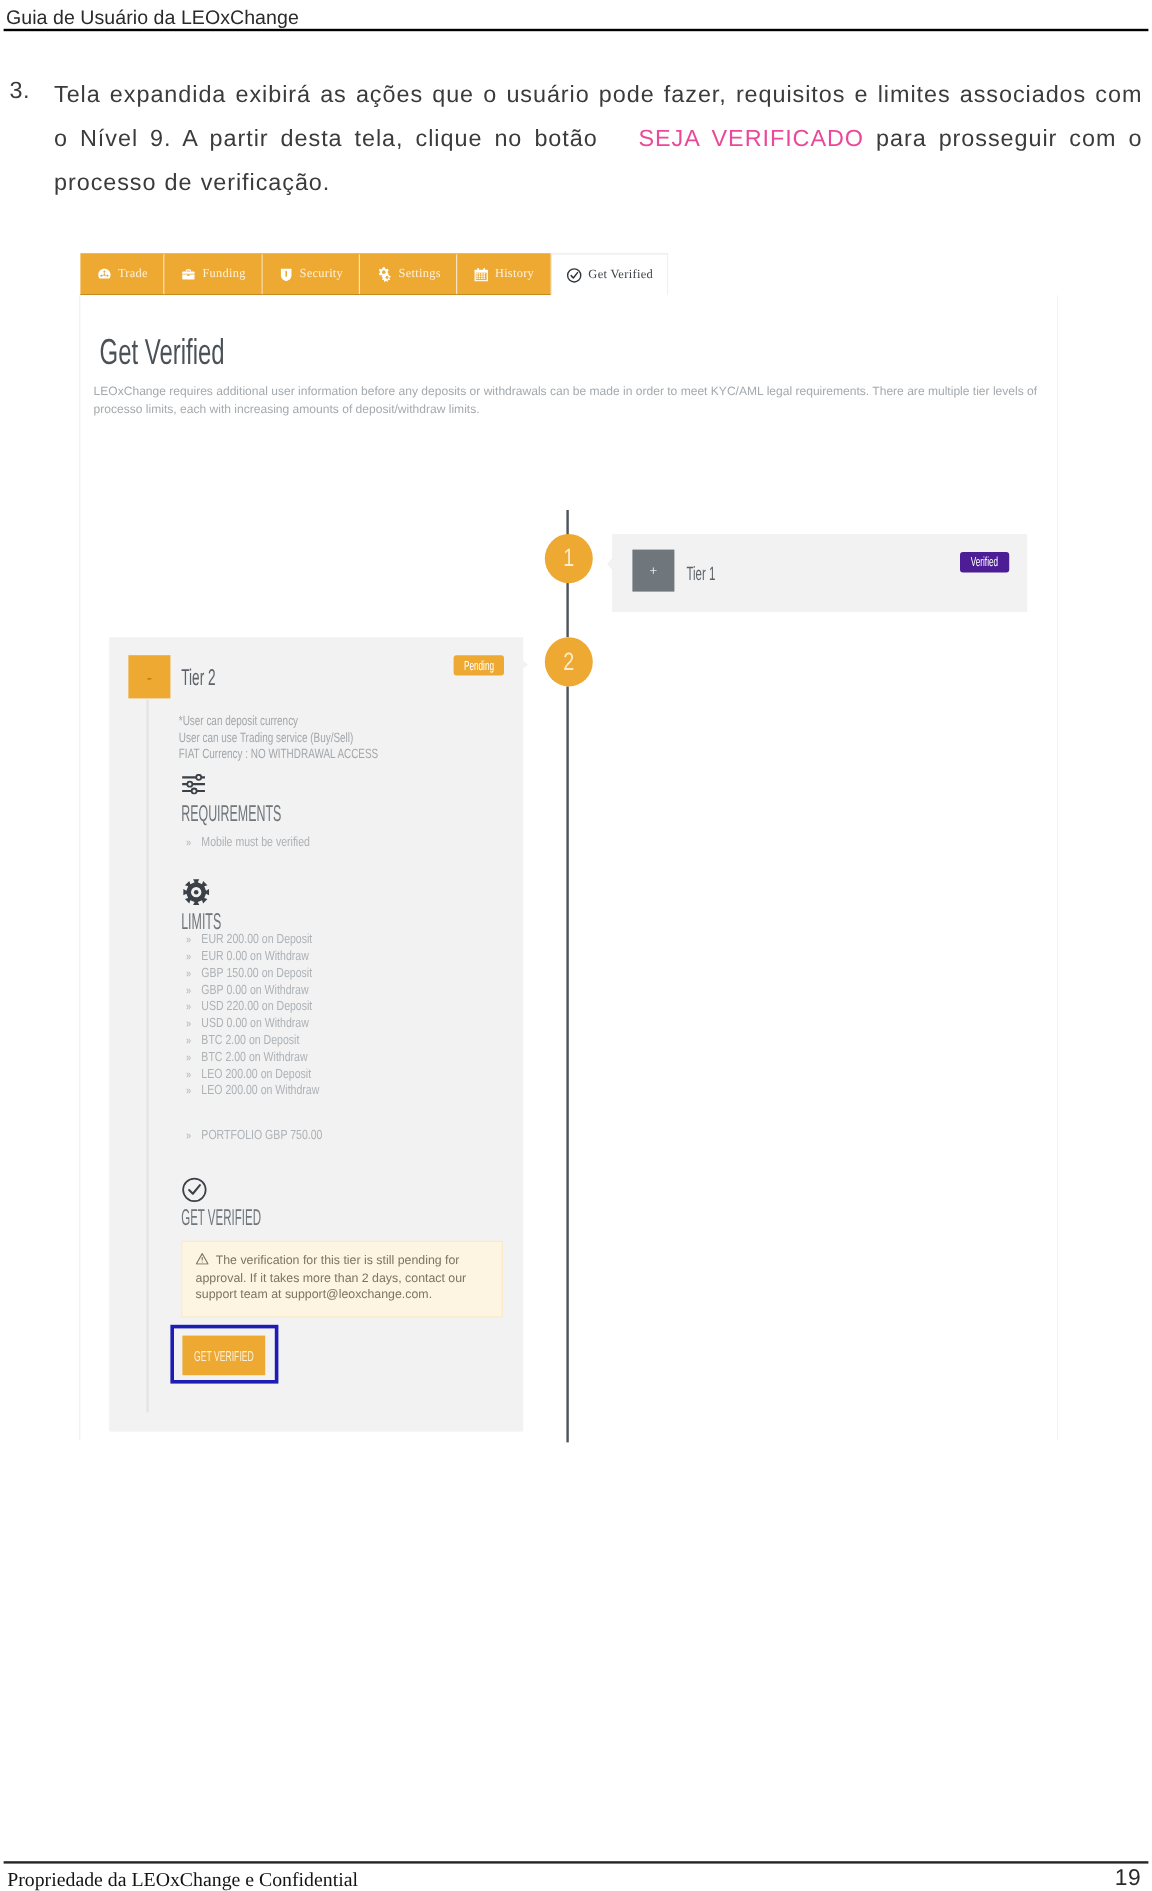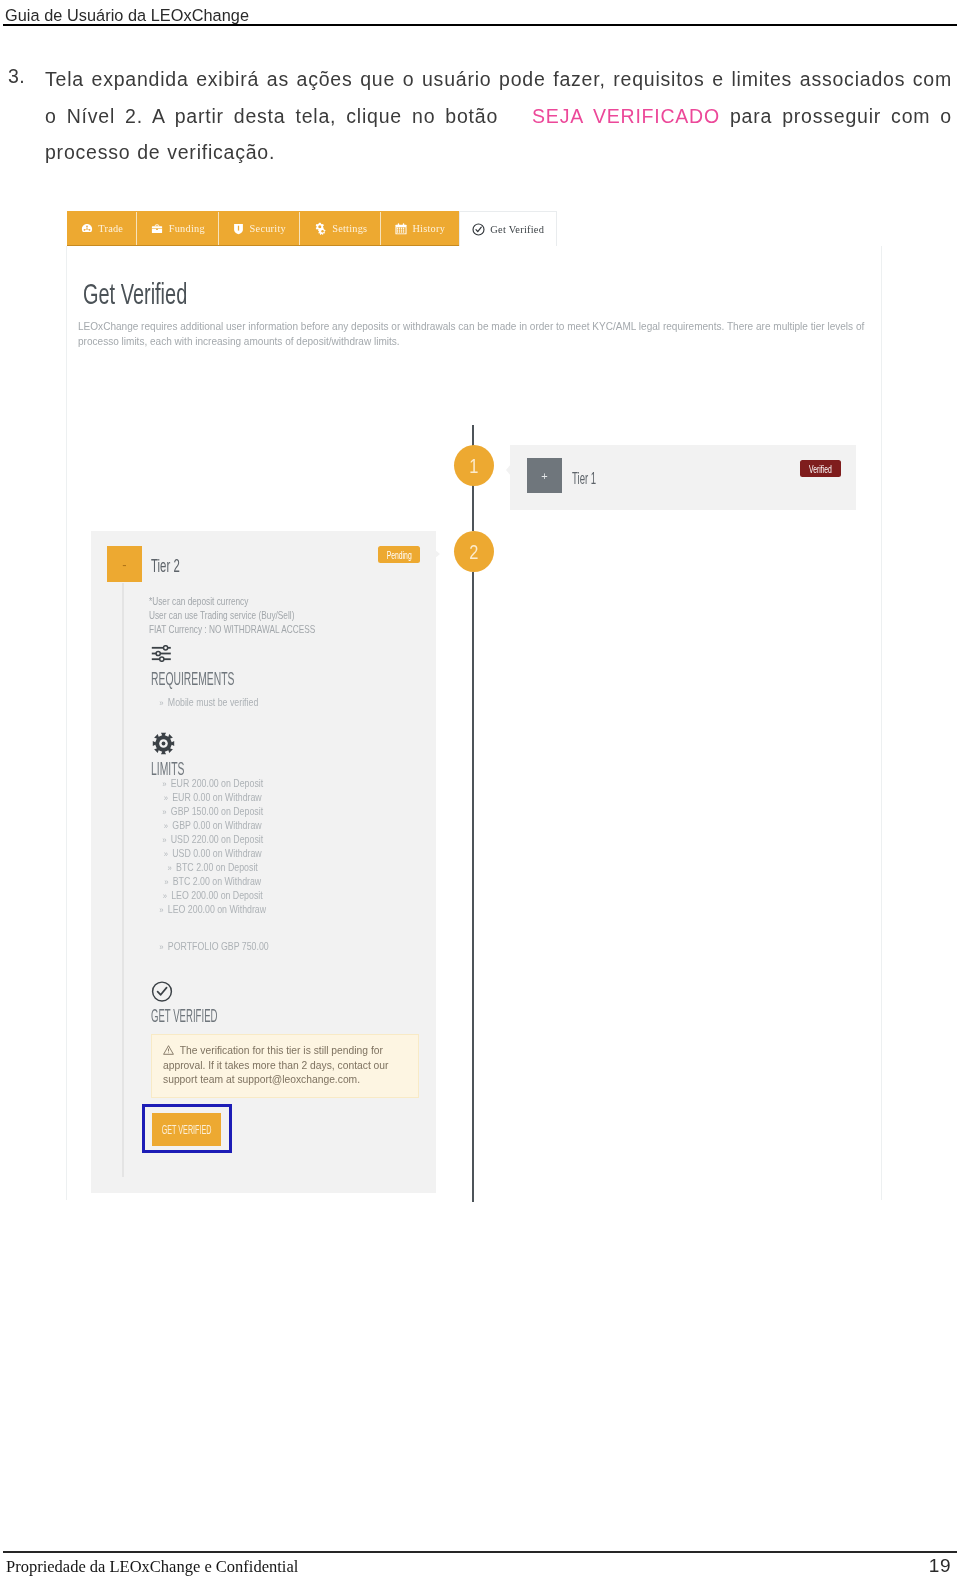--- a/index.html
+++ b/index.html
@@ -43,52 +43,52 @@
   .tl{position:absolute;left:472px;width:2px;background:#4d5459;}
 
   .circ{position:absolute;width:40px;height:41px;border-radius:50%;background:#eda931;color:#fcebcd;display:flex;align-items:center;justify-content:center;font-size:21px;line-height:21px;}
 
   .arrowL{position:absolute;width:0;height:0;border-top:6px solid transparent;border-bottom:6px solid transparent;border-right:5px solid #f2f2f2;}
   .arrowR{position:absolute;width:0;height:0;border-top:5px solid transparent;border-bottom:5px solid transparent;border-left:6px solid #f2f2f2;}
 
   .tier1{position:absolute;left:510px;top:445px;width:346px;height:65px;background:#f2f2f2;}
   .t1-box{position:absolute;left:17px;top:13px;width:35px;height:35px;background:#6f767c;color:#e4e7e9;display:flex;align-items:center;justify-content:center;font-size:11px;}
   .t1-label{position:absolute;left:62px;top:25px;font-size:16px;color:#5d6369;line-height:18px;}
-  .badge{position:absolute;background:#7f1d1d;color:#fff;font-size:11px;border-radius:2.5px;line-height:12px;display:flex;align-items:center;justify-content:center;overflow:hidden;}
+  .badge{position:absolute;background:#4c1d95;color:#fff;font-size:11px;border-radius:2.5px;line-height:12px;display:flex;align-items:center;justify-content:center;overflow:hidden;}
 
   .tier2{position:absolute;left:91px;top:531px;width:345px;height:662px;background:#f2f2f2;}
   .t2-box{position:absolute;left:16px;top:15px;width:35px;height:36px;background:#eda931;color:#ad7217;display:flex;align-items:center;justify-content:center;font-size:13px;}
   .t2-label{position:absolute;left:60px;top:25px;font-size:19px;color:#5d6369;line-height:19px;}
   .t2-rail{position:absolute;left:31px;top:52px;width:2px;height:594px;background:#e4e4e4;}
   .lines{position:absolute;left:58px;top:63px;font-size:11.2px;line-height:14.2px;color:#a2a7ab;}
   .lines div{transform:scaleX(0.74);transform-origin:left center;}
   .sect-h{position:absolute;left:60px;font-size:19px;color:#6f767c;line-height:19px;}
   .ic-w{position:absolute;left:57px;}
   .bullet{font-size:11px;color:#adb2b6;height:14px;line-height:14px;white-space:nowrap;transform:scaleX(0.80);transform-origin:left center;overflow:visible;}
   .bullet .c{display:inline-block;width:16px;color:#b3b8bc;font-size:9.5px;line-height:14px;vertical-align:baseline;}
-  .blist{position:absolute;left:64px;text-align:center;}
+  .blist{position:absolute;left:64px;}
 
   .alert{position:absolute;left:60px;width:268px;background:#fdf5e2;border:1px solid #f8eac6;box-sizing:border-box;}
   .alert .at{position:absolute;left:11px;top:9px;width:250px;font-size:10.3px;line-height:14.5px;color:#7e7260;}
   .btn-wrap{position:absolute;left:51px;width:90px;height:49px;border:3px solid #1d1db6;box-sizing:border-box;}
   .btn{position:absolute;left:7px;top:6px;width:69px;height:33px;background:#eda931;color:#fbefd8;font-size:12px;display:flex;align-items:center;justify-content:center;white-space:nowrap;overflow:hidden;}
 </style>
 </head>
 <body>
 
 <div class="page">
 
   <div class="doc-header">
     <div class="ht">Guia de Usuário da LEOxChange</div>
     <div class="hrule"></div>
   </div>
 
   <div class="para">
     <span class="num">3.</span>
-    <div class="txt"><span>Tela expandida exibirá as ações que o usuário pode fazer, requisitos e limites associados com o Nível 2. A partir desta tela, clique no botão </span><span class="hl">SEJA VERIFICADO</span><span> para prosseguir com o processo de verificação.</span></div>
+    <div class="txt"><span>Tela expandida exibirá as ações que o usuário pode fazer, requisitos e limites associados com o Nível 9. A partir desta tela, clique no botão </span><span class="hl">SEJA VERIFICADO</span><span> para prosseguir com o processo de verificação.</span></div>
   </div>
 
   <div class="shot">
 
     <div>
       <div class="tab sep" style="left:67px;top:211px;width:70px">
         <span class="ic">
           <svg width="12" height="11" viewBox="0 0 16 15">
               <path fill="#fff" d="M8 1.3C4.1 1.3 1 4.4 1 8.2c0 1.6.5 3 1.4 4.2h11.2A7 7 0 0 0 15 8.2c0-3.8-3.1-6.9-7-6.9z"></path>
               <circle cx="8" cy="4.4" r="1.15" fill="#e9a235"></circle>

